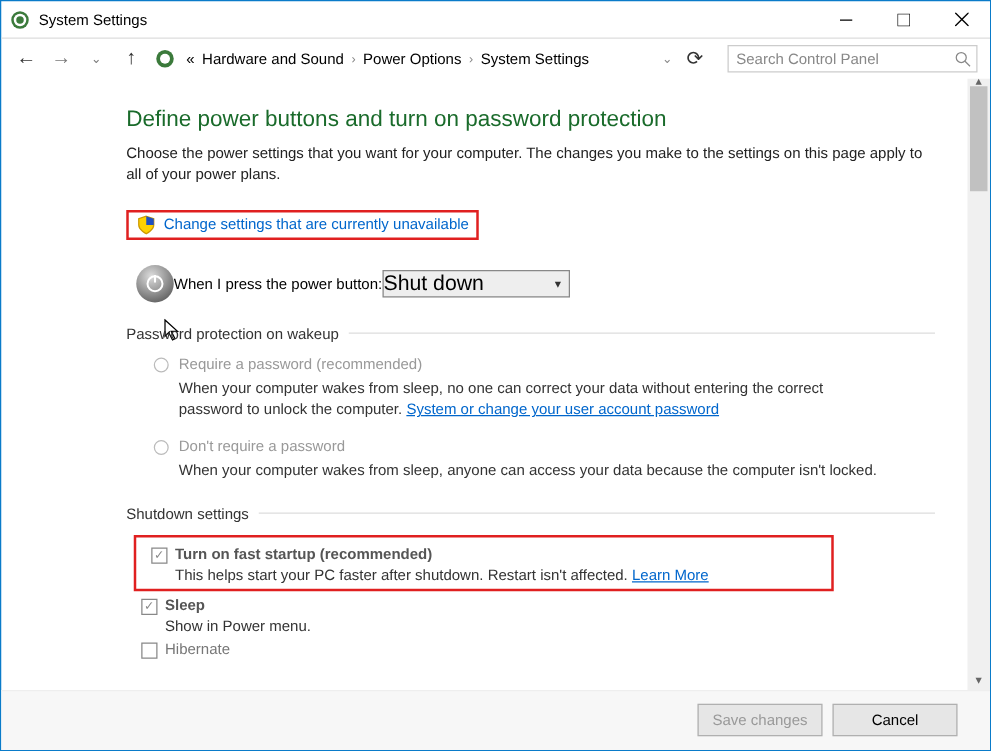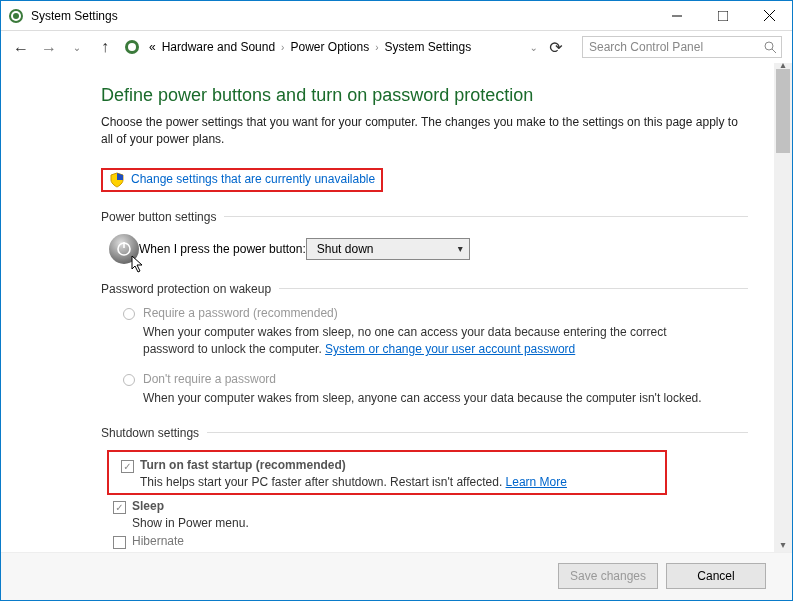--- a/index.html
+++ b/index.html
@@ -29,21 +29,21 @@
 h1 { color: #1a6b2b; font-size: 18px; font-weight: 400; margin-bottom: 8px; }
 p.desc { font-size: 12px; color: #222; line-height: 1.4; margin-bottom: 18px; }
 .shield-link { display: inline-flex; align-items: flex-start; gap: 6px; border: 2px solid #e02020; padding: 2px 6px; margin: 2px 0 14px 0; }
 .shield-link span.linktxt { color: #0066cc; font-size: 12px; }
 .section-label { font-size: 12px; color: #333; position: relative; display: flex; align-items: center; margin: 4px 0 10px 0; }
 .section-label::after { content: ""; flex: 1; height: 1px; background: #ddd; margin-left: 8px; }
 .cursor { position: absolute; left: 130px; top: 192px; font-size: 14px; }
 .power-row { display: flex; align-items: center; margin: 6px 0 18px 8px; }
 .power-btn-icon { width: 30px; height: 30px; border-radius: 50%; background: radial-gradient(circle at 40% 30%, #ddd, #444); display: flex; align-items: center; justify-content: center; }
 .power-row label { font-size: 12px; }
-.select { height: 22px; width: 164px; border: 1px solid #888; background: #eee; display: flex; align-items: center; padding: 0 10px; font-size: 12px; position: relative; }
+.select { height: 22px; width: 150px; border: 1px solid #888; background: #eee; display: flex; align-items: center; padding: 0 0; font-size: 17px; position: relative; }
 .select::after { content: "▾"; position: absolute; right: 6px; color: #333; font-size: 10px; }
 .radio-row { display: flex; align-items: flex-start; gap: 8px; margin: 4px 0 4px 22px; }
 .radio { width: 12px; height: 12px; border: 1px solid #bbb; border-radius: 50%; margin-top: 2px; flex-shrink: 0; }
 .radio-row .rlabel { font-size: 12px; color: #999; }
 .radio-row.second { margin-top: 14px; }
 .radio-desc { font-size: 12px; color: #333; line-height: 1.45; margin: 2px 0 4px 42px; max-width: 560px; }
 a.inline { color: #0066cc; text-decoration: underline; }
 .shutdown-box { border: 2px solid #e02020; padding: 4px 6px; margin: 4px 0 4px 6px; width: 560px; }
 .check-row { display: flex; align-items: flex-start; gap: 6px; margin: 2px 0 2px 6px; }
 .checkbox { width: 13px; height: 13px; border: 1px solid #888; flex-shrink: 0; display: flex; align-items: center; justify-content: center; font-size: 10px; color: #888; margin-top: 2px; }
@@ -130,23 +130,20 @@
     <div class="shield-link">
       <span>
         <svg width="16" height="16" viewBox="0 0 16 16">
             <path d="M8 1 L14 3 V8 C14 12 8 15 8 15 C8 15 2 12 2 8 V3 Z" fill="#ffd200" stroke="#cc9900"></path>
             <path d="M8 1 L14 3 V8 L8 8 Z" fill="#2050c0"></path>
           </svg>
       </span>
       <span class="linktxt">Change settings that are currently unavailable</span>
     </div>
 
-    <div class="section-label">
-        <span>Power button settings</span>
-      </div>
     <span class="cursor">
       <svg width="14" height="18" viewBox="0 0 14 18">
           <path d="M1 1 L1 14 L4 11 L7 17 L9 16 L6 10 L11 10 Z" fill="#fff" stroke="#000"></path>
         </svg>
     </span>
     <div class="power-row">
       <div class="power-btn-icon">
         <svg width="16" height="16" viewBox="0 0 16 16">
             <circle cx="8" cy="8" r="6" fill="none" stroke="#fff" stroke-width="1.6"></circle>
             <line x1="8" y1="1" x2="8" y2="7" stroke="#fff" stroke-width="1.6"></line>
@@ -159,21 +156,21 @@
     </div>
 
     <div class="section-label">
         <span>Password protection on wakeup</span>
       </div>
     <div class="radio-row">
       <div class="radio"></div>
       <span class="rlabel">Require a password (recommended)</span>
     </div>
     <p class="radio-desc">
-      <span>When your computer wakes from sleep, no one can access your data because entering the correct password to unlock the computer. </span><a class="inline">System or change your user account password</a>
+      <span>When your computer wakes from sleep, no one can correct your data without entering the correct password to unlock the computer. </span><a class="inline">System or change your user account password</a>
     </p>
     <div class="radio-row second">
       <div class="radio"></div>
       <span class="rlabel">Don't require a password</span>
     </div>
     <p class="radio-desc">When your computer wakes from sleep, anyone can access your data because the computer isn't locked.</p>
 
     <div class="section-label" style="margin-top:18px">
         <span>Shutdown settings</span>
       </div>

